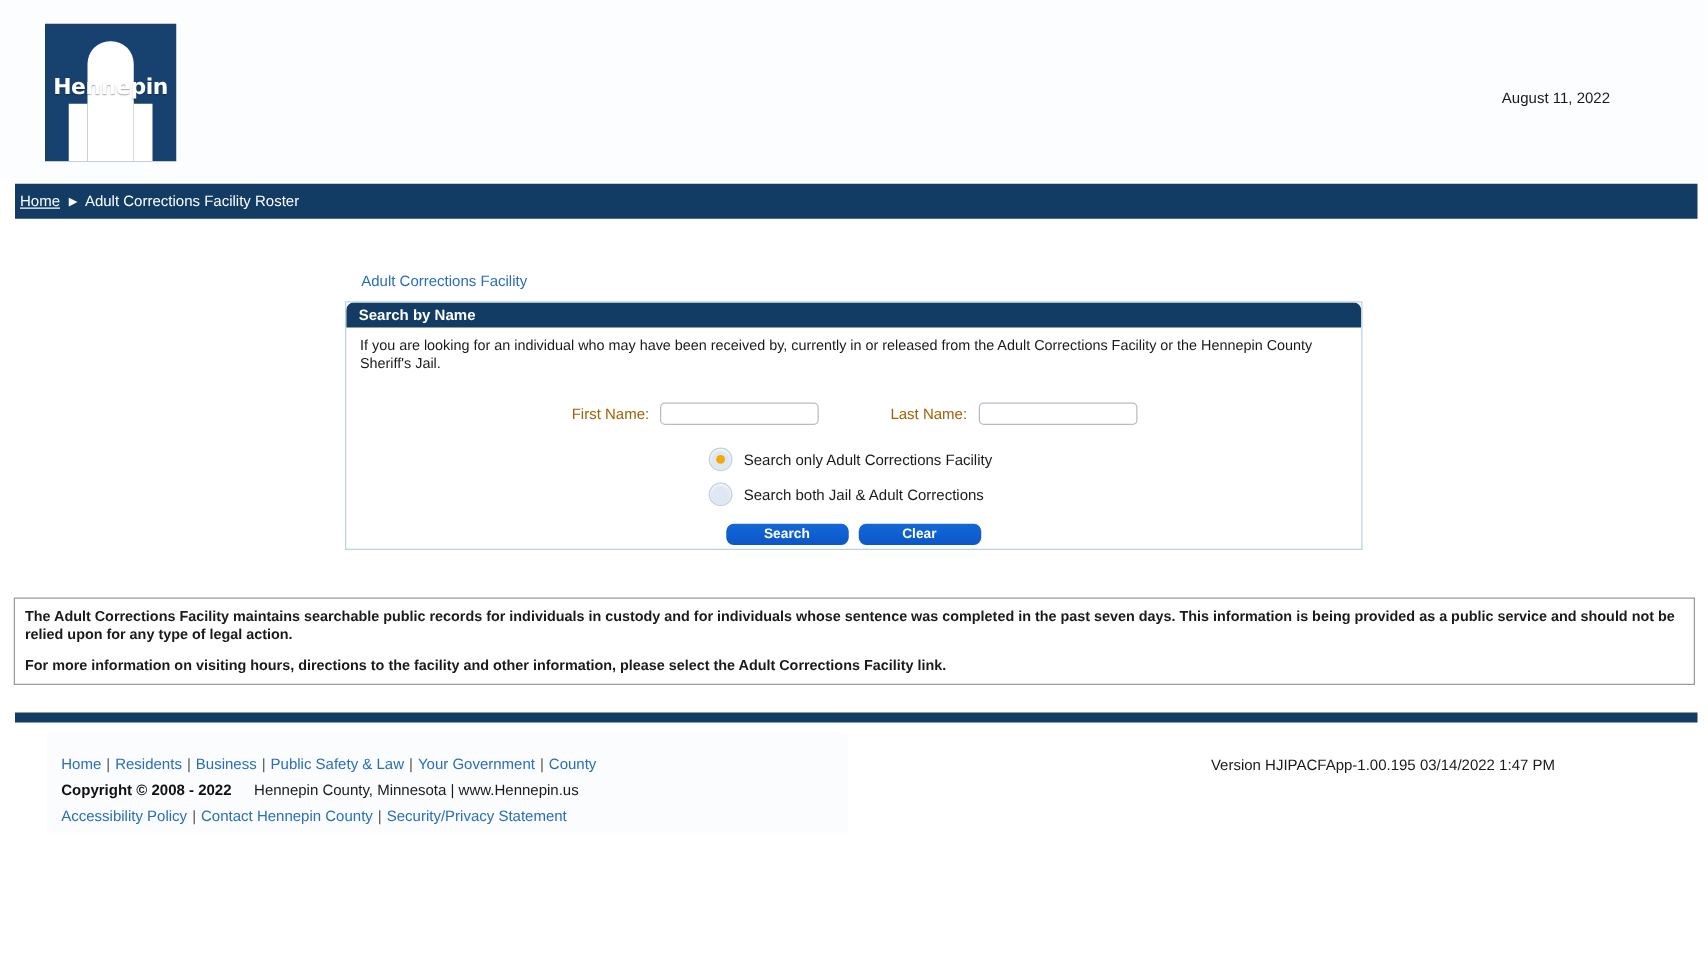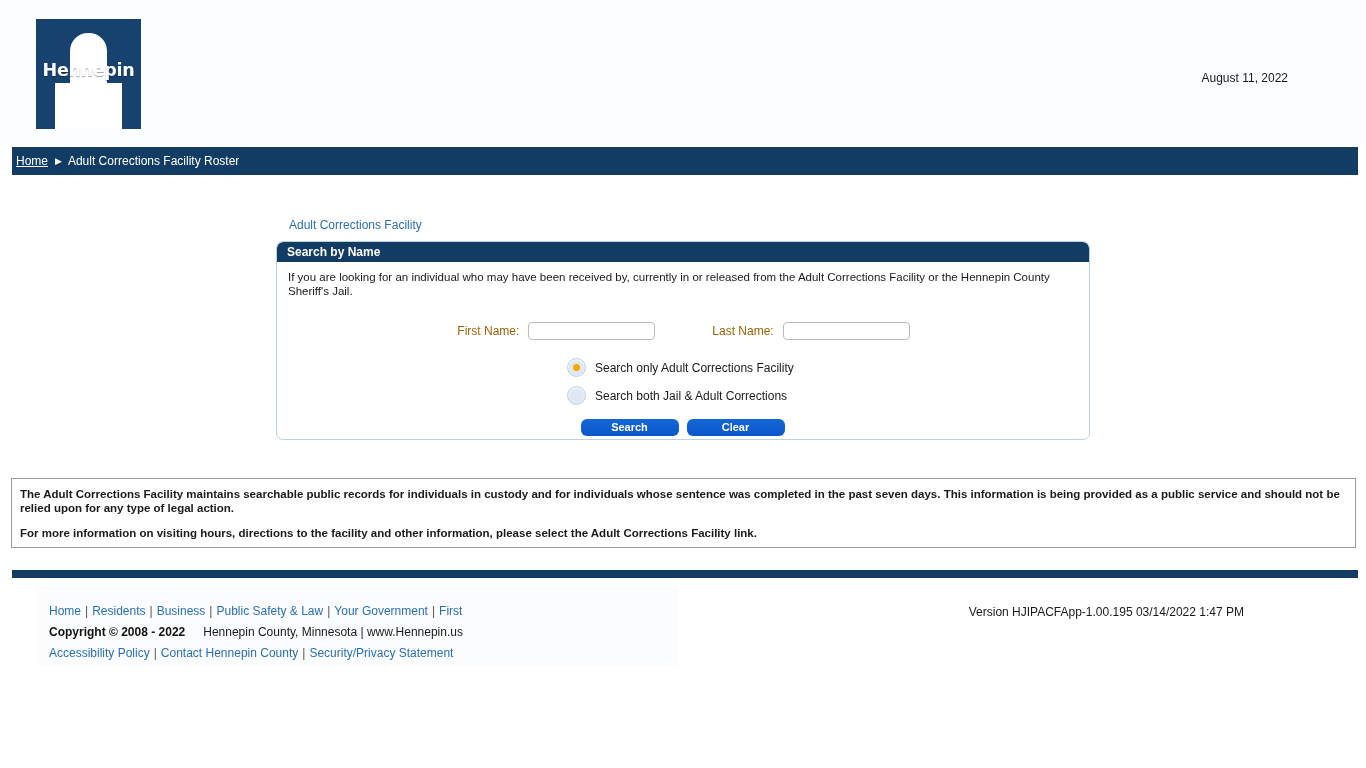--- a/index.html
+++ b/index.html
@@ -127,21 +127,21 @@
     cursor: pointer;
   }
 
   .search-panel {
     position: absolute;
     left: 276px;
     top: 241px;
     width: 814px;
     height: 199px;
     border: 1px solid #b9d3e6;
-    border-radius: 7px;
+    border-radius: 0;
     background: #ffffff;
     box-sizing: border-box;
     overflow: hidden;
   }
   .panel-title {
     height: 20px;
     background: #123c63;
     color: #ffffff;
     font-weight: bold;
     font-size: 12px;
@@ -397,21 +397,21 @@
   <p>The Adult Corrections Facility maintains searchable public records for individuals in custody and for individuals whose sentence was completed in the past seven days. This information is being provided as a public service and should not be relied upon for any type of legal action.</p>
   <p>For more information on visiting hours, directions to the facility and other information, please select the Adult Corrections Facility link.</p>
 </div>
 
 <div class="footer-bar"></div>
 
 <div class="footer">
   <div class="footer-panel"></div>
 
   <div class="footer-links">
-    <a href="#">Home</a><span class="footer-sep">|</span><a href="#">Residents</a><span class="footer-sep">|</span><a href="#">Business</a><span class="footer-sep">|</span><a href="#">Public Safety &amp; Law</a><span class="footer-sep">|</span><a href="#">Your Government</a><span class="footer-sep">|</span><a href="#">First</a>
+    <a href="#">Home</a><span class="footer-sep">|</span><a href="#">Residents</a><span class="footer-sep">|</span><a href="#">Business</a><span class="footer-sep">|</span><a href="#">Public Safety &amp; Law</a><span class="footer-sep">|</span><a href="#">Your Government</a><span class="footer-sep">|</span><a href="#">County</a>
   </div>
 
   <div class="footer-copy">
     <b>Copyright © 2008 - 2022</b><span class="plain">Hennepin County, Minnesota | www.Hennepin.us</span>
   </div>
 
   <div class="footer-policy">
     <a href="#">Accessibility Policy</a><span class="footer-sep">|</span><a href="#">Contact Hennepin County</a><span class="footer-sep">|</span><a href="#">Security/Privacy Statement</a>
   </div>
 

